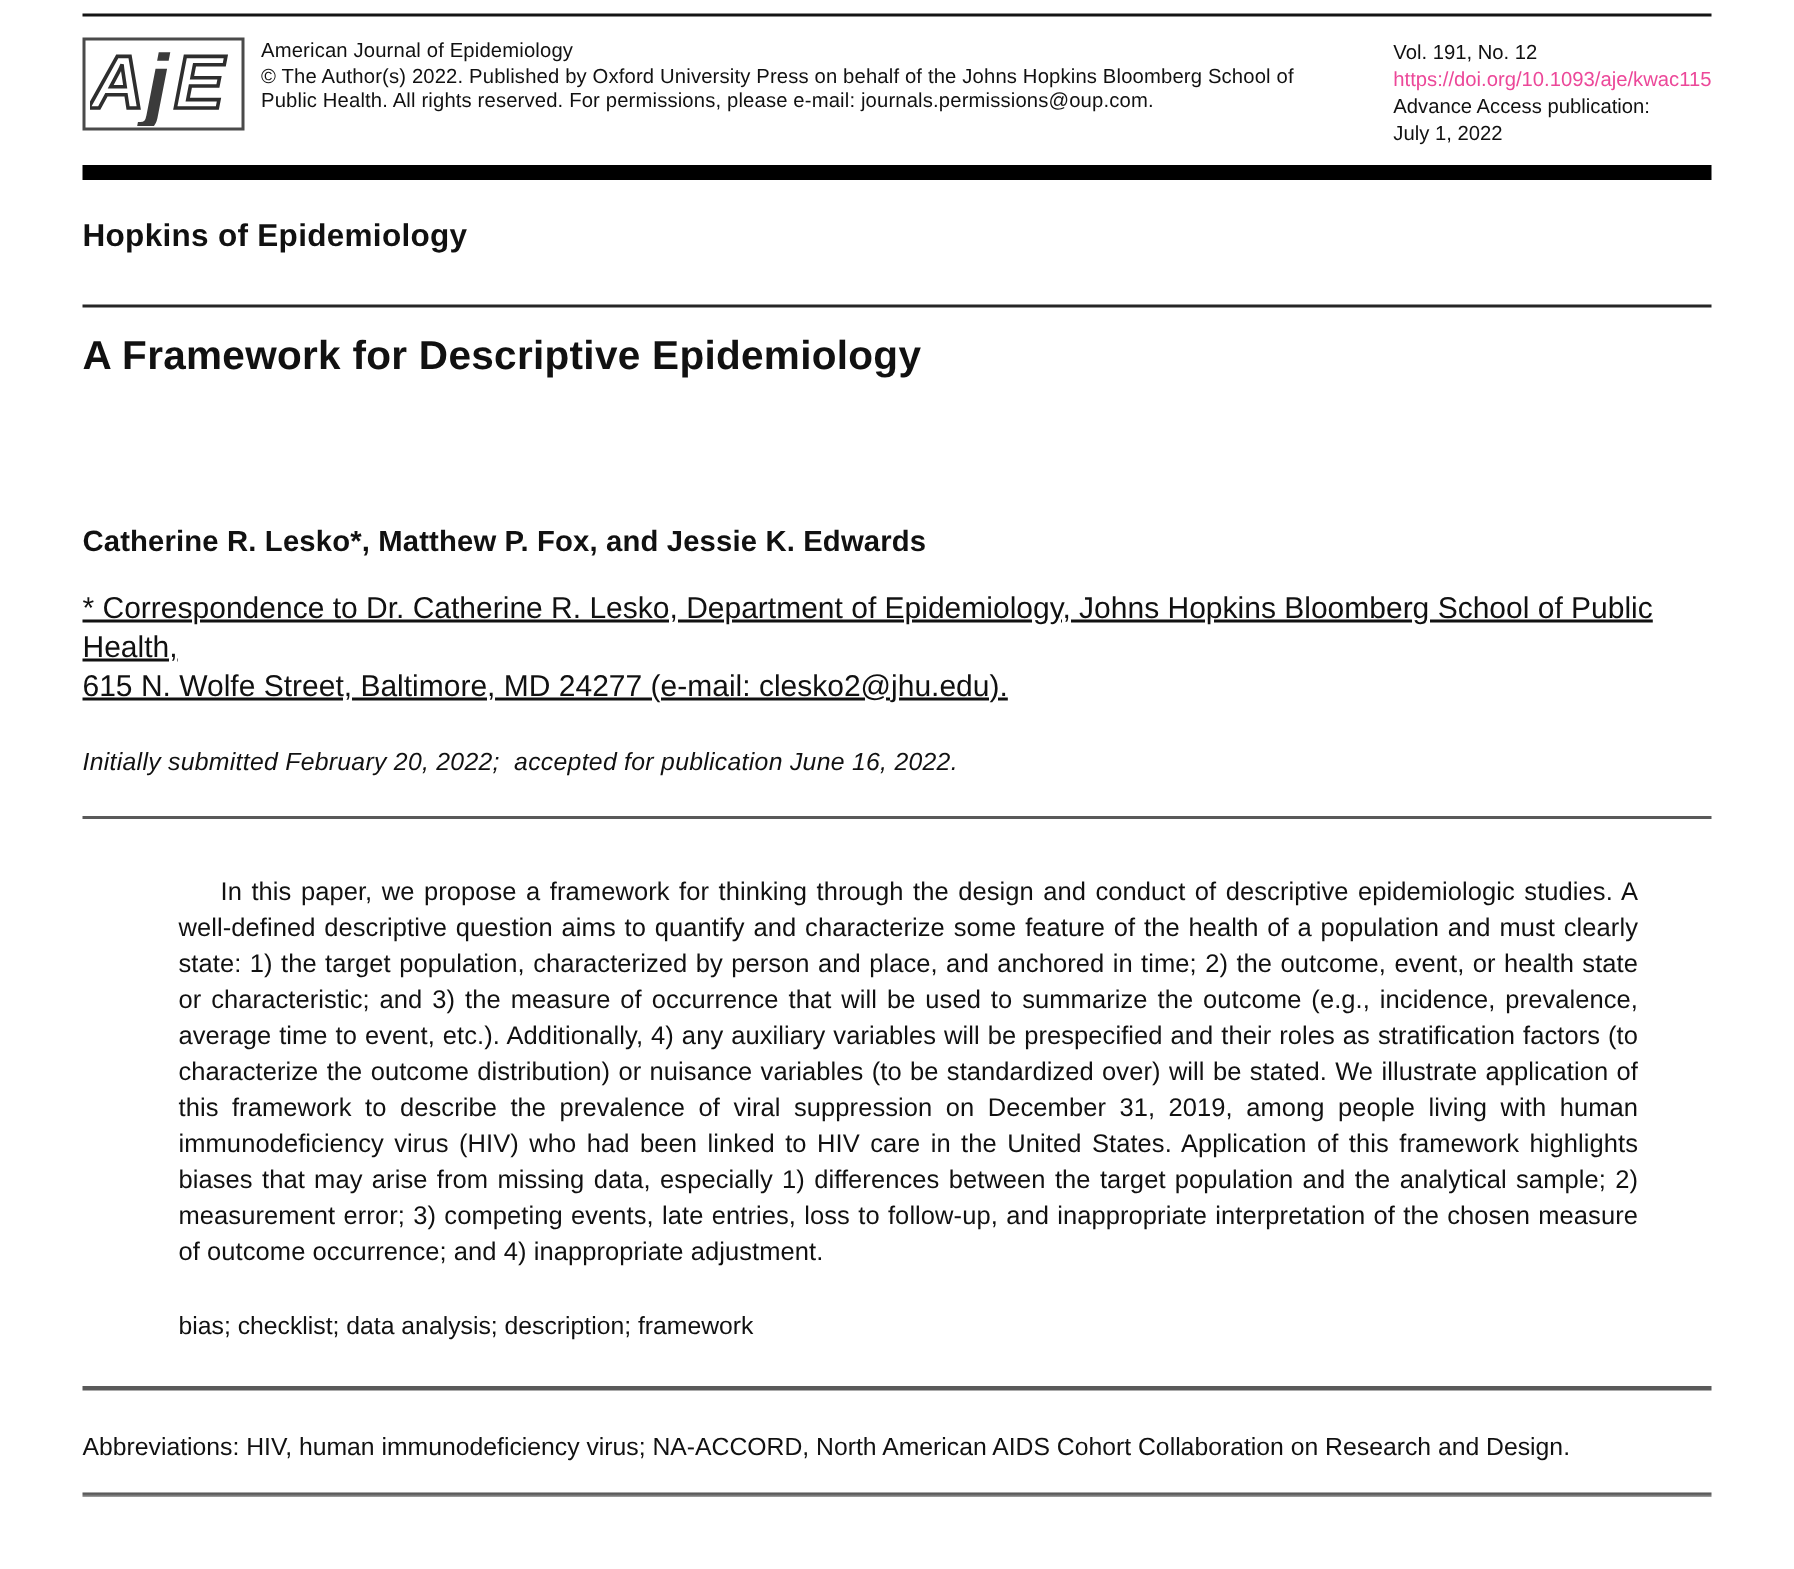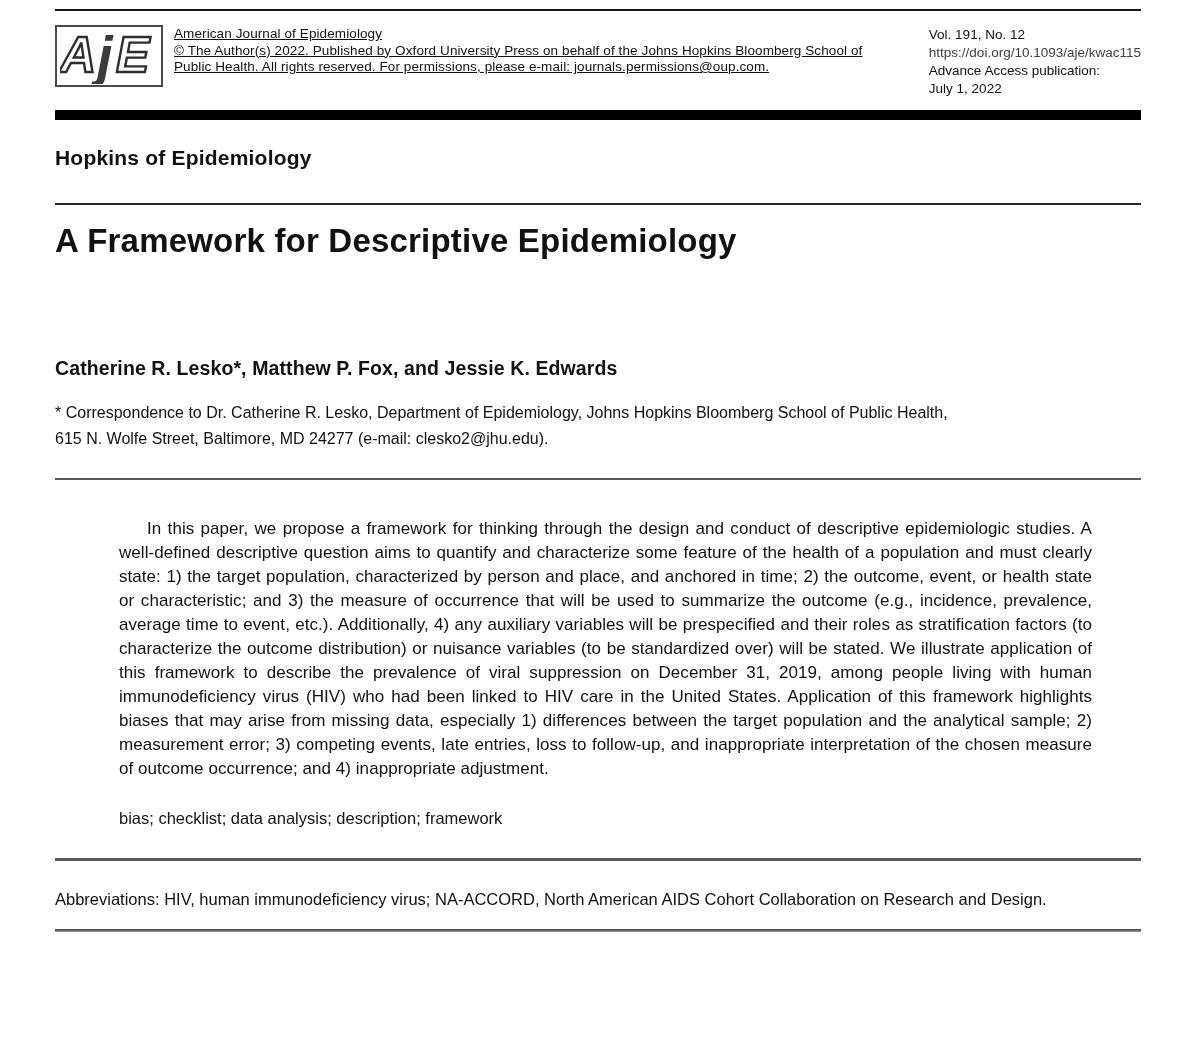--- a/index.html
+++ b/index.html
@@ -25,52 +25,51 @@
     background: #ffffff;
   }
   .logo-box svg { display: block; }
   .header-left {
     margin-left: 11px;
     font-size: 13.5px;
     line-height: 16.5px;
     letter-spacing: 0.1px;
     max-width: 744px;
     padding-top: 1px;
-    text-decoration: underline;
   }
   .header-right {
     margin-left: auto;
     text-align: left;
     font-size: 13.5px;
     line-height: 18px;
     padding-top: 1px;
     white-space: nowrap;
   }
   .doi-link { text-decoration: none; }
   .black-bar { height: 10px; background: #000000; margin-top: 12px; }
   .section-heading {
     margin: 26px 0 0 0;
     font-size: 21px;
     font-weight: bold;
     letter-spacing: 0.2px;
   }
   .rule-thin { height: 2px; background: #262626; margin-top: 33px; }
   .article-title {
     margin: 17px 0 0 0;
-    font-size: 33px;
+    font-size: 27px;
     font-weight: bold;
     letter-spacing: 0.2px;
   }
   .authors {
     margin-top: 97px;
     font-size: 19.5px;
     font-weight: bold;
     letter-spacing: 0.1px;
   }
-  .correspondence { margin-top: 20px; font-size: 16px; line-height: 26px; }
+  .correspondence { margin-top: 20px; font-size: 20px; line-height: 26px; text-decoration: underline; }
   .submission-note {
     margin-top: 28px;
     font-size: 16.5px;
     font-style: italic;
     white-space: pre-wrap;
     letter-spacing: 0.2px;
   }
   .rule-mid { height: 2px; background: #5a5a5a; }
   .rule-after-submission { margin-top: 26px; }
   .abstract {
@@ -109,21 +108,21 @@
 
     <div class="header-left">
       <div>American Journal of Epidemiology</div>
       <div>© The Author(s) 2022. Published by Oxford University Press on behalf of the Johns Hopkins Bloomberg School of</div>
       <div>Public Health. All rights reserved. For permissions, please e-mail: journals.permissions@oup.com.</div>
     </div>
 
     <div class="header-right">
       <div>Vol. 191, No. 12</div>
       <div>
-        <a href="#" class="doi-link" style="color: #404040;">https://doi.org/10.1093/aje/kwac115</a>
+        <a href="#" class="doi-link" style="color: #ec4899;">https://doi.org/10.1093/aje/kwac115</a>
       </div>
       <div>Advance Access publication:</div>
       <div>July 1, 2022</div>
     </div>
 
   </div>
 
   <div class="black-bar"></div>
 
   <h2 class="section-heading">Hopkins of Epidemiology</h2>
@@ -132,20 +131,21 @@
 
   <h1 class="article-title">A Framework for Descriptive Epidemiology</h1>
 
   <div class="authors">Catherine R. Lesko*, Matthew P. Fox, and Jessie K. Edwards</div>
 
   <div class="correspondence">
     <div>* Correspondence to Dr. Catherine R. Lesko, Department of Epidemiology, Johns Hopkins Bloomberg School of Public Health,</div>
     <div>615 N. Wolfe Street, Baltimore, MD 24277 (e-mail: clesko2@jhu.edu).</div>
   </div>
 
+  <div class="submission-note">Initially submitted February 20, 2022;  accepted for publication June 16, 2022.</div>
 
   <div class="rule-mid rule-after-submission"></div>
 
   <p class="abstract">In this paper, we propose a framework for thinking through the design and conduct of descriptive epidemiologic studies. A well-defined descriptive question aims to quantify and characterize some feature of the health of a population and must clearly state: 1) the target population, characterized by person and place, and anchored in time; 2) the outcome, event, or health state or characteristic; and 3) the measure of occurrence that will be used to summarize the outcome (e.g., incidence, prevalence, average time to event, etc.). Additionally, 4) any auxiliary variables will be prespecified and their roles as stratification factors (to characterize the outcome distribution) or nuisance variables (to be standardized over) will be stated. We illustrate application of this framework to describe the prevalence of viral suppression on December 31, 2019, among people living with human immunodeficiency virus (HIV) who had been linked to HIV care in the United States. Application of this framework highlights biases that may arise from missing data, especially 1) differences between the target population and the analytical sample; 2) measurement error; 3) competing events, late entries, loss to follow-up, and inappropriate interpretation of the chosen measure of outcome occurrence; and 4) inappropriate adjustment.</p>
 
   <div class="keywords">bias; checklist; data analysis; description; framework</div>
 
   <div class="rule-mid rule-after-keywords"></div>
 
   <div class="abbreviations">Abbreviations: HIV, human immunodeficiency virus; NA-ACCORD, North American AIDS Cohort Collaboration on Research and Design.</div>

